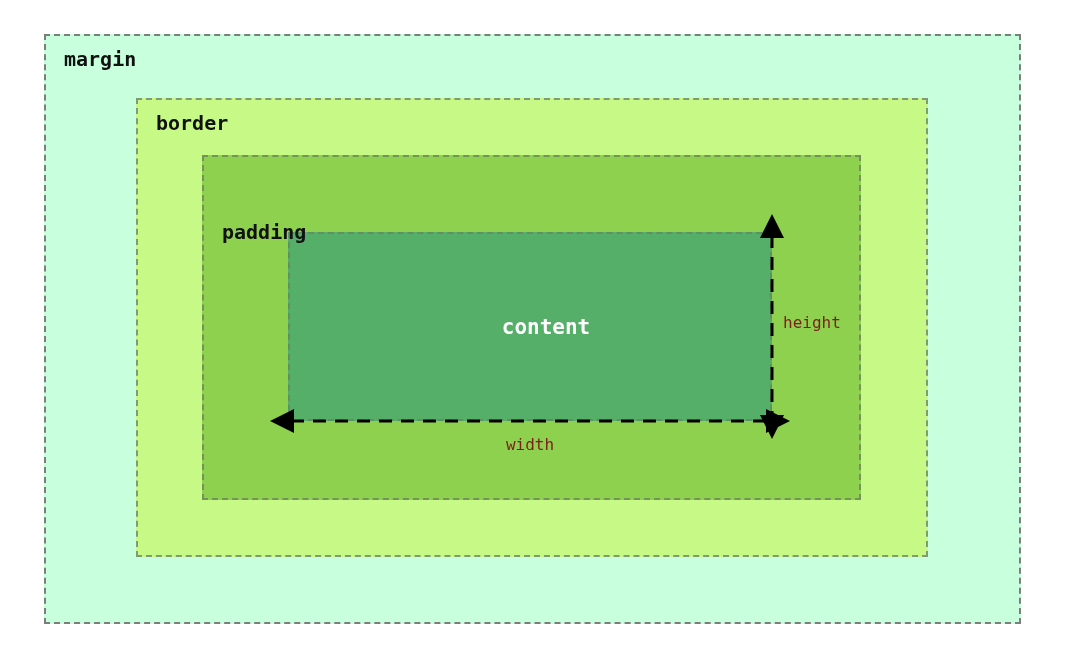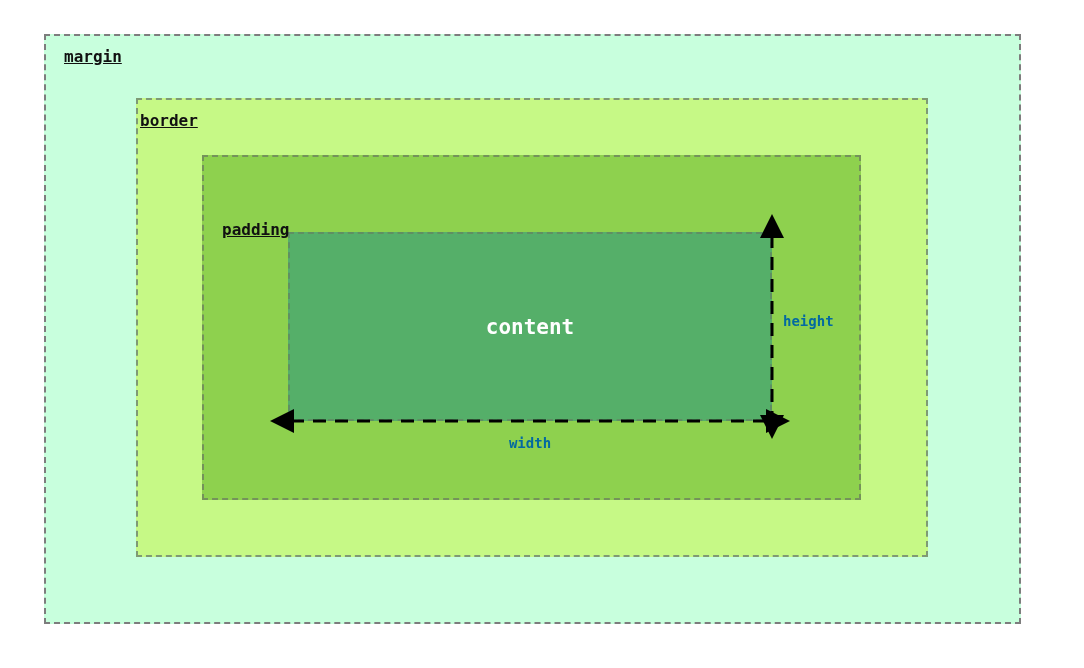--- a/index.html
+++ b/index.html
@@ -61,64 +61,64 @@
     height: 189px;
     background: #55af69;
     border: 2px dashed #5f8f63;
   }
 
   
   .box-label {
     position: absolute;
     font-family: "DejaVu Sans Mono", monospace;
     font-weight: bold;
-    font-size: 16px;
+    font-size: 20px;
     color: #111111;
     letter-spacing: 0px;
     white-space: nowrap;
-    text-decoration: underline;
   }
 
   .label-margin  { left: 64px;  top: 47px; }
-  .label-border  { left: 140px; top: 111px; }
+  .label-border  { left: 156px; top: 111px; }
   .label-padding { left: 222px; top: 180px; margin-top: 40px; }
 
   .content-label {
     position: absolute;
     left: 288px;
     top: 232px;
     width: 484px;
     height: 189px;
     display: flex;
     align-items: center;
     justify-content: center;
     font-family: "DejaVu Sans Mono", monospace;
     font-weight: bold;
     font-size: 21px;
     color: #ffffff;
     white-space: nowrap;
+    padding-left: 16px;
   }
 
   
   #arrows {
     position: absolute;
     left: 0;
     top: 0;
     width: 1084px;
     height: 668px;
     pointer-events: none;
   }
 
   
   .dim-label {
     position: absolute;
     font-family: "DejaVu Sans Mono", monospace;
-    font-weight: bold;
-    font-size: 14px;
-    color: #0369a1;
+    font-weight: normal;
+    font-size: 16px;
+    color: #7f1d1d;
     white-space: nowrap;
   }
 
   .label-width {
     left: 288px;
     top: 435px;
     width: 484px;
     text-align: center;
   }
 

